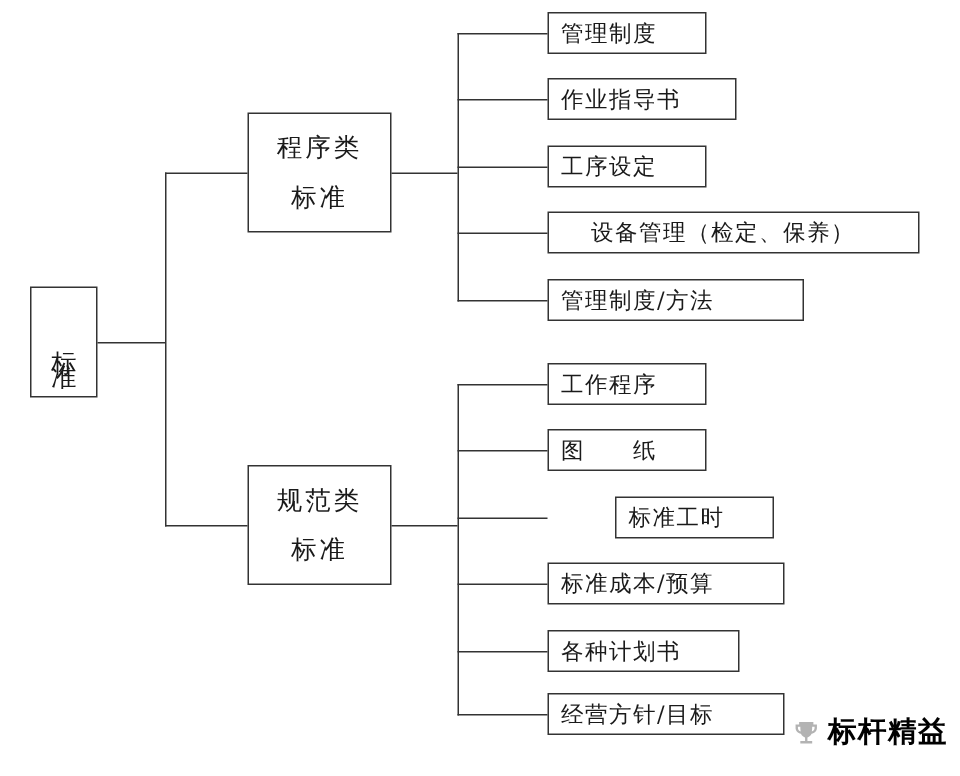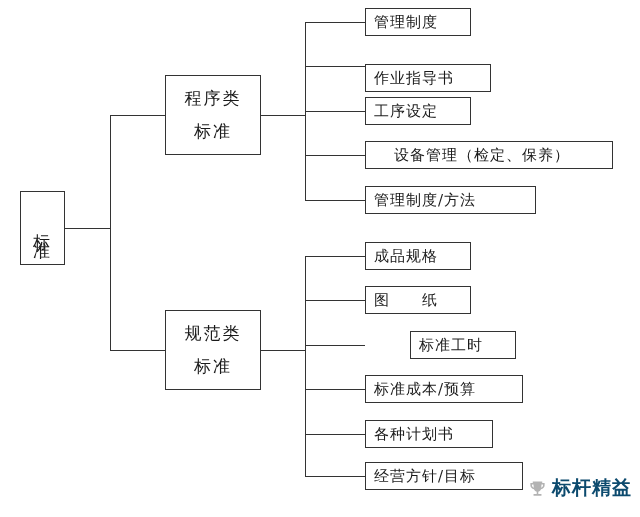--- a/index.html
+++ b/index.html
@@ -49,21 +49,21 @@
   .line { position: absolute; background: #333333; }
   .line.h { height: 1px; }
   .line.v { width: 1px; }
   #watermark {
     position: absolute;
     left: 528px;
     top: 475px;
     display: flex;
     align-items: center;
     gap: 5px;
-    color: #0c4a6e;
+    color: #000000;
     font-family: "DejaVu Sans", sans-serif;
     font-size: 19px;
     font-weight: bold;
     letter-spacing: 1px;
   }
 </style>
 </head>
 <body>
 
 <div id="canvas">
@@ -77,35 +77,35 @@
     <span>标准</span>
   </div>
   <div class="box branch" style="left:165px; top:310px;">
     <span>规范类</span>
     <span>标准</span>
   </div>
 
   <div class="box leaf" style="left:365px; top:8px;   width:106px;">
     <span>管理制度</span>
   </div>
-  <div class="box leaf" style="left:365px; top:52px;  width:126px;margin-top:12px;">
+  <div class="box leaf" style="left:365px; top:52px;  width:126px;">
     <span>作业指导书</span>
   </div>
   <div class="box leaf" style="left:365px; top:97px;  width:106px;">
     <span>工序设定</span>
   </div>
   <div class="box leaf" style="left:365px; top:141px; width:248px;padding-left:28px;">
     <span>设备管理（检定、保养）</span>
   </div>
   <div class="box leaf" style="left:365px; top:186px; width:171px;">
     <span>管理制度/方法</span>
   </div>
 
   <div class="box leaf" style="left:365px; top:242px; width:106px;">
-    <span>成品规格</span>
+    <span>工作程序</span>
   </div>
   <div class="box leaf" style="left:365px; top:286px; width:106px;">
     <span>图　　纸</span>
   </div>
   <div class="box leaf" style="left:365px; top:331px; width:106px;margin-left:45px;">
     <span>标准工时</span>
   </div>
   <div class="box leaf" style="left:365px; top:375px; width:158px;">
     <span>标准成本/预算</span>
   </div>

